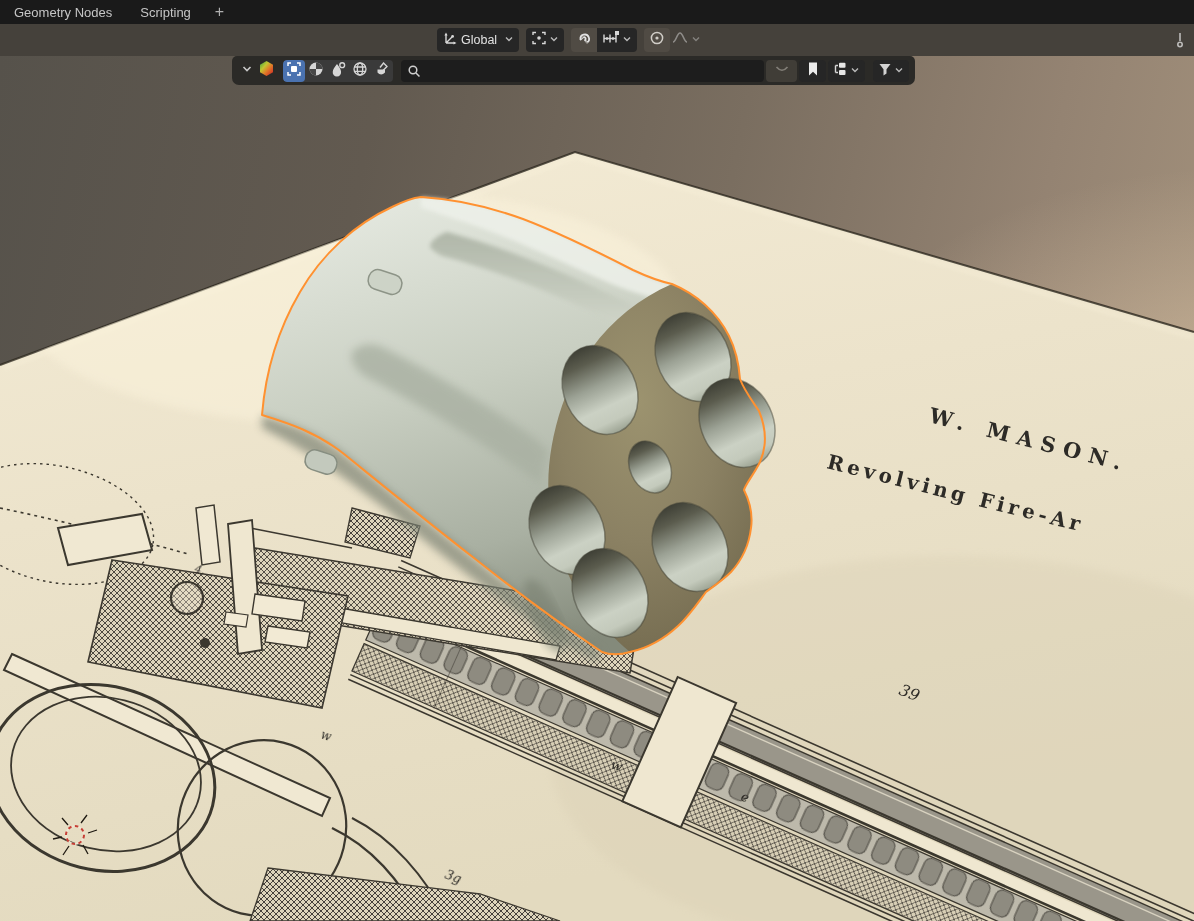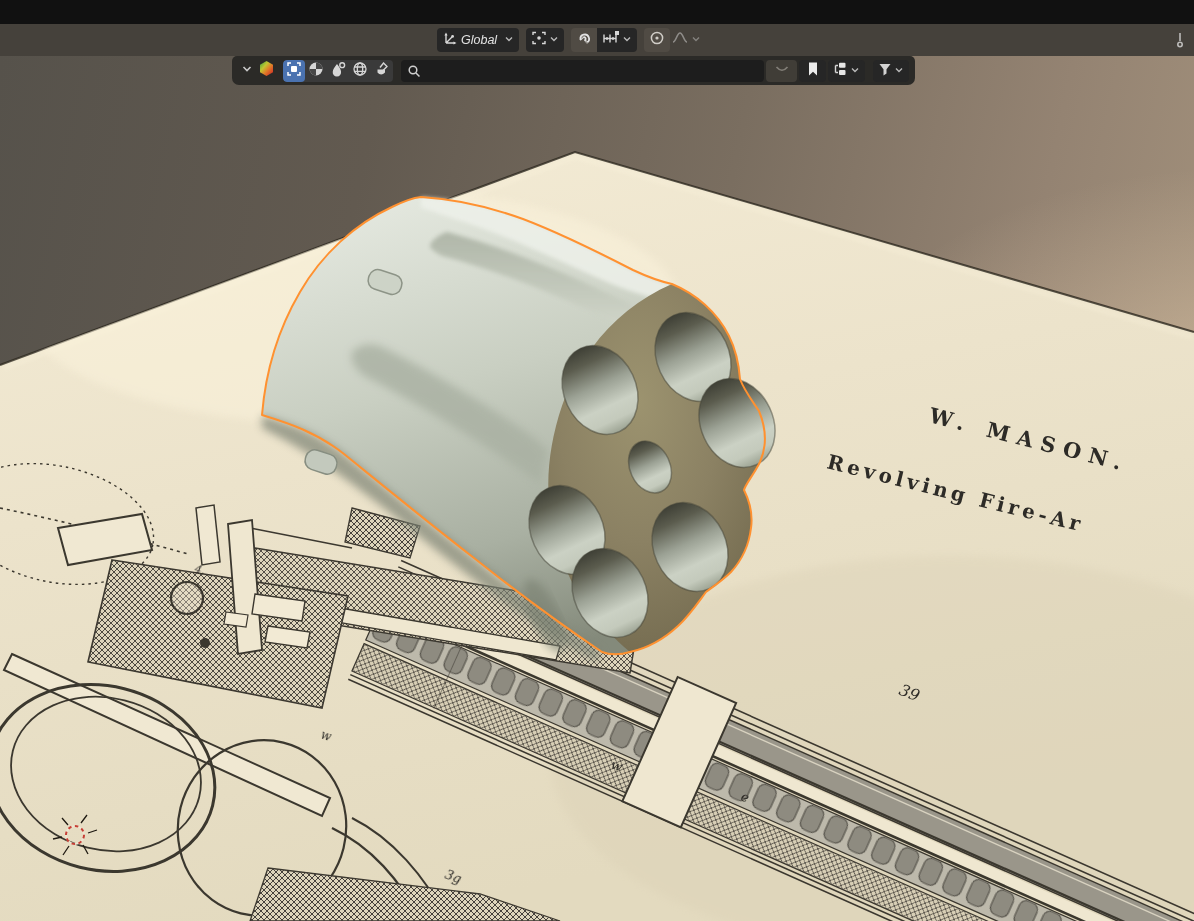--- a/index.html
+++ b/index.html
@@ -8,21 +8,21 @@
          -webkit-font-smoothing:antialiased;}
   
   .topbar{position:absolute;left:0;top:0;width:100%;height:24px;background:#1a1a1a;
           display:flex;align-items:center;z-index:30;}
   .ws-tab{color:#c6c6c6;font-size:13px;padding:0 14px;height:24px;display:flex;align-items:center;cursor:default;}
   .ws-add{color:#b0b0b0;font-size:16px;padding:0 10px;height:24px;display:flex;align-items:center;}
   
   .vp-toolbar{position:absolute;left:0;top:24px;width:100%;height:32px;background:#45413b;
               display:flex;align-items:center;z-index:25;}
   .tb-center{position:absolute;left:437px;top:4px;display:flex;align-items:center;gap:7px;}
-  .tb-group{display:flex;align-items:center;background:#262626;border-radius:4px;height:24px;padding:0 4px;font-style:italic;}
+  .tb-group{display:flex;align-items:center;background:#262626;border-radius:4px;height:24px;padding:0 4px;}
   .tb-group .lbl{color:#e2e2e2;font-size:12.5px;padding:0 6px 0 2px;}
   .tb-cell-lit{display:flex;align-items:center;background:#504b44;border-radius:4px 0 0 4px;height:24px;padding:0 4px;}
   .tb-cell-dark{display:flex;align-items:center;background:#262626;border-radius:0 4px 4px 0;height:24px;padding:0 4px;}
   .tb-dim{opacity:.45;display:flex;align-items:center;}
   .tb-right{position:absolute;right:6px;top:6px;opacity:.75;}
   
   .float-header{position:absolute;left:232px;top:56px;width:683px;height:29px;background:#2b2a27;
                 border-radius:5px 5px 7px 7px;display:flex;align-items:center;z-index:20;padding:0 6px;box-sizing:border-box;}
   .fh-iconbtn{display:flex;align-items:center;justify-content:center;height:22px;padding:0 2px;}
   .fh-group{display:flex;align-items:center;background:#3a3a3a;border-radius:4px;height:22px;margin-left:6px;overflow:hidden;}
@@ -233,20 +233,25 @@
           C455,143 490,151 523,163 C560,177 598,196 633,214 C650,222 663,226 672,228
           C696,238 717,256 729,280 C736,294 739,310 740,323 C744,334 751,343 759,355
           C766,372 767,390 760,406 C753,420 746,427 744,434 C750,446 753,458 751,472
           C749,489 742,504 731,516 C723,524 714,530 706,536 C697,548 689,560 678,570
           C664,583 648,592 630,596 C620,599 610,599 602,596
           C560,568 517,536 474,502 C430,468 386,432 344,398 C316,376 288,367 262,359 Z" fill="none" stroke="#ff9130" stroke-width="2" stroke-linejoin="round"></path>
       </g>
     </svg>
   </div>
 
+  <div class="topbar">
+    <div class="ws-tab">Geometry Nodes</div>
+    <div class="ws-tab">Scripting</div>
+    <div class="ws-add">+</div>
+  </div>
 
   <div class="vp-toolbar">
     <div class="tb-center">
       <div class="tb-group">
         <span>
           <svg width="18" height="18" viewBox="0 0 18 18" fill="none" stroke="#d8d8d8" stroke-width="1.4">
             <path d="M5,14 L5,5 M5,14 L14,14 M5,14 L11,8"></path>
             <path d="M3.4,6.5 L5,3.5 L6.6,6.5" fill="#d8d8d8" stroke="none"></path>
             <path d="M12.5,12.4 L15.5,14 L12.5,15.6" fill="#d8d8d8" stroke="none"></path>
             <circle cx="11.6" cy="7.4" r="1.4" fill="#d8d8d8" stroke="none"></circle>

